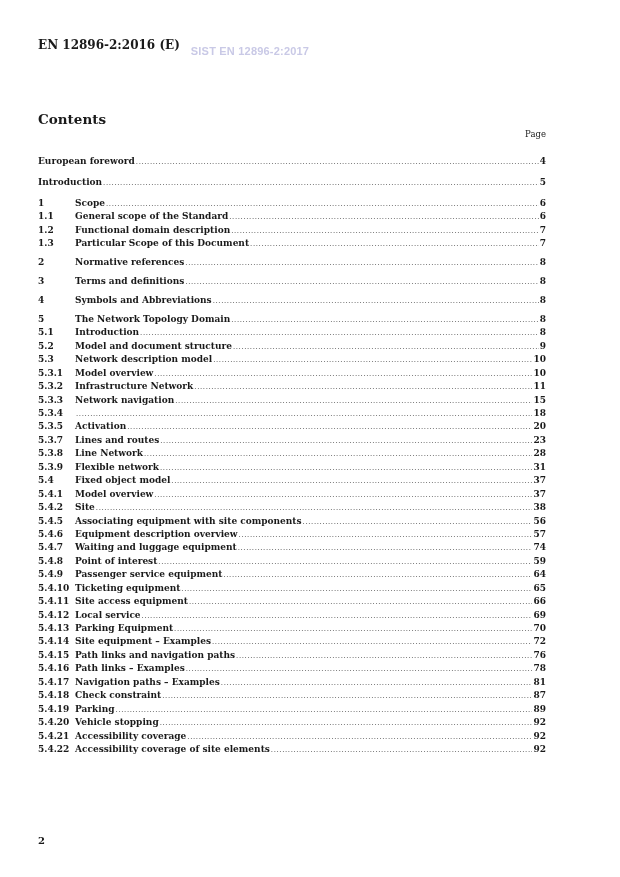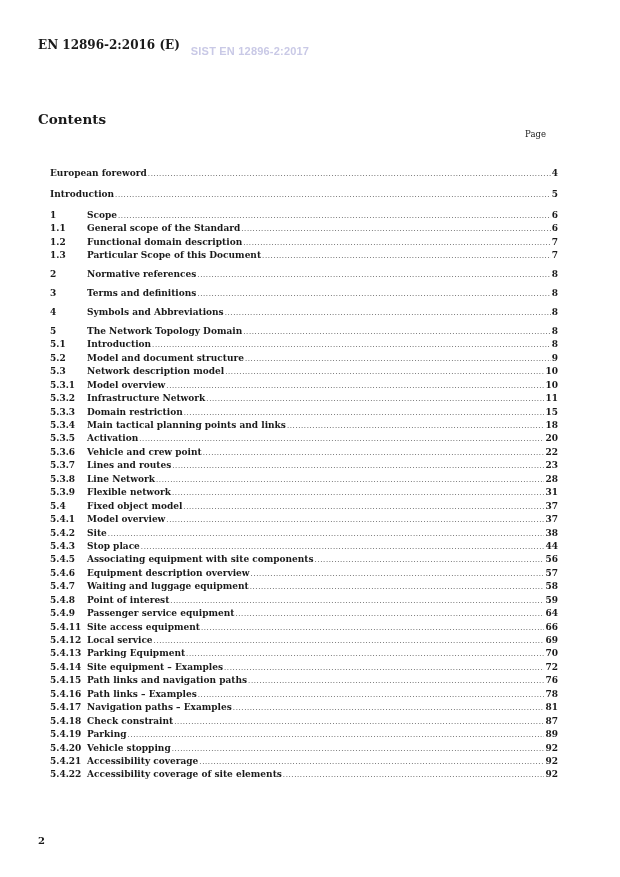--- a/index.html
+++ b/index.html
@@ -4,21 +4,21 @@
   <style>
     html, body { margin: 0; padding: 0; background: #ffffff; }
     body { width: 620px; height: 877px; position: relative; overflow: hidden;
            font-family: "DejaVu Serif", "Liberation Serif", serif; color: #1a1a1a; }
     .watermark { position: absolute; top: 0; left: 0; width: 500px; text-align: center;
                  font-family: "Liberation Sans", sans-serif; font-weight: bold; font-size: 11px;
                  color: #c9c9e6; letter-spacing: 0.2px; top: 1px; margin-top: 44px; }
     .doc-id { position: absolute; left: 38px; top: 38px; font-weight: bold; font-size: 12px; }
     .contents-title { position: absolute; left: 38px; top: 111px; font-weight: bold; font-size: 13.5px; }
     .page-label { position: absolute; right: 74px; top: 129px; font-size: 8.5px; margin-left: 40px; }
-    .toc { position: absolute; left: 38px; top: 155px; width: 508px; margin: 12px; padding: 0; list-style: none; }
+    .toc { position: absolute; left: 38px; top: 155px; width: 508px; margin: 0; padding: 0; list-style: none; }
     .toc-row { display: flex; align-items: baseline; font-weight: bold; font-size: 9px;
                height: 13.45px; line-height: 13.45px; white-space: nowrap; }
     .toc-row.gap { margin-top: 5.5px; }
     .toc-num { width: 37px; flex: 0 0 37px; }
     .toc-num.none { width: 0; flex: 0 0 0; }
     .toc-title { flex: 0 0 auto; }
     .toc-leader { flex: 1 1 auto; overflow: hidden; margin: 0 1px; font-weight: normal;
                   letter-spacing: 0.6px; color: #333; font-size: 7px; }
     .toc-leader::after { content: "......................................................................................................................................................................................................................................................................................................"; }
     .toc-page { flex: 0 0 auto; text-align: right; }
@@ -119,43 +119,36 @@
       <span class="toc-page">10</span>
     </li>
     <li class="toc-row">
       <span class="toc-num">5.3.2</span>
       <span class="toc-title">Infrastructure Network</span>
       <span class="toc-leader"></span>
       <span class="toc-page">11</span>
     </li>
     <li class="toc-row">
       <span class="toc-num">5.3.3</span>
-      <span class="toc-title">Domain restriction</span>
+      <span class="toc-title">Network navigation</span>
       <span class="toc-leader"></span>
       <span class="toc-page">15</span>
     </li>
     <li class="toc-row">
       <span class="toc-num">5.3.4</span>
-      <span class="toc-title">Main tactical planning points and links</span>
       <span class="toc-leader"></span>
       <span class="toc-page">18</span>
     </li>
     <li class="toc-row">
       <span class="toc-num">5.3.5</span>
       <span class="toc-title">Activation</span>
       <span class="toc-leader"></span>
       <span class="toc-page">20</span>
     </li>
     <li class="toc-row">
-      <span class="toc-num">5.3.6</span>
-      <span class="toc-title">Vehicle and crew point</span>
-      <span class="toc-leader"></span>
-      <span class="toc-page">22</span>
-    </li>
-    <li class="toc-row">
       <span class="toc-num">5.3.7</span>
       <span class="toc-title">Lines and routes</span>
       <span class="toc-leader"></span>
       <span class="toc-page">23</span>
     </li>
     <li class="toc-row">
       <span class="toc-num">5.3.8</span>
       <span class="toc-title">Line Network</span>
       <span class="toc-leader"></span>
       <span class="toc-page">28</span>
@@ -178,56 +171,56 @@
       <span class="toc-leader"></span>
       <span class="toc-page">37</span>
     </li>
     <li class="toc-row">
       <span class="toc-num">5.4.2</span>
       <span class="toc-title">Site</span>
       <span class="toc-leader"></span>
       <span class="toc-page">38</span>
     </li>
     <li class="toc-row">
-      <span class="toc-num">5.4.3</span>
-      <span class="toc-title">Stop place</span>
-      <span class="toc-leader"></span>
-      <span class="toc-page">44</span>
-    </li>
-    <li class="toc-row">
       <span class="toc-num">5.4.5</span>
       <span class="toc-title">Associating equipment with site components</span>
       <span class="toc-leader"></span>
       <span class="toc-page">56</span>
     </li>
     <li class="toc-row">
       <span class="toc-num">5.4.6</span>
       <span class="toc-title">Equipment description overview</span>
       <span class="toc-leader"></span>
       <span class="toc-page">57</span>
     </li>
     <li class="toc-row">
       <span class="toc-num">5.4.7</span>
       <span class="toc-title">Waiting and luggage equipment</span>
       <span class="toc-leader"></span>
-      <span class="toc-page">58</span>
+      <span class="toc-page">74</span>
     </li>
     <li class="toc-row">
       <span class="toc-num">5.4.8</span>
       <span class="toc-title">Point of interest</span>
       <span class="toc-leader"></span>
       <span class="toc-page">59</span>
     </li>
     <li class="toc-row">
       <span class="toc-num">5.4.9</span>
       <span class="toc-title">Passenger service equipment</span>
       <span class="toc-leader"></span>
       <span class="toc-page">64</span>
     </li>
     <li class="toc-row">
+      <span class="toc-num">5.4.10</span>
+      <span class="toc-title">Ticketing equipment</span>
+      <span class="toc-leader"></span>
+      <span class="toc-page">65</span>
+    </li>
+    <li class="toc-row">
       <span class="toc-num">5.4.11</span>
       <span class="toc-title">Site access equipment</span>
       <span class="toc-leader"></span>
       <span class="toc-page">66</span>
     </li>
     <li class="toc-row">
       <span class="toc-num">5.4.12</span>
       <span class="toc-title">Local service</span>
       <span class="toc-leader"></span>
       <span class="toc-page">69</span>

